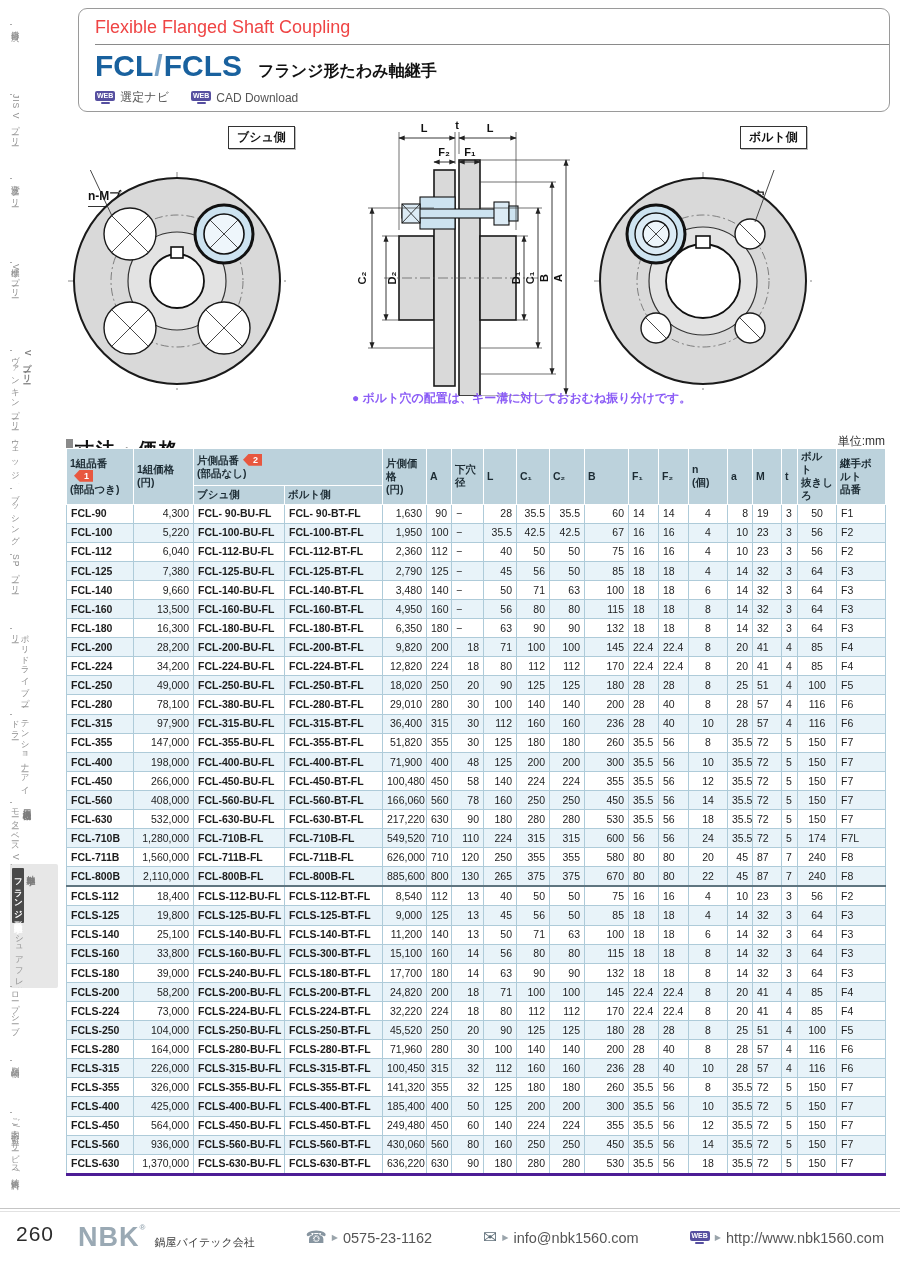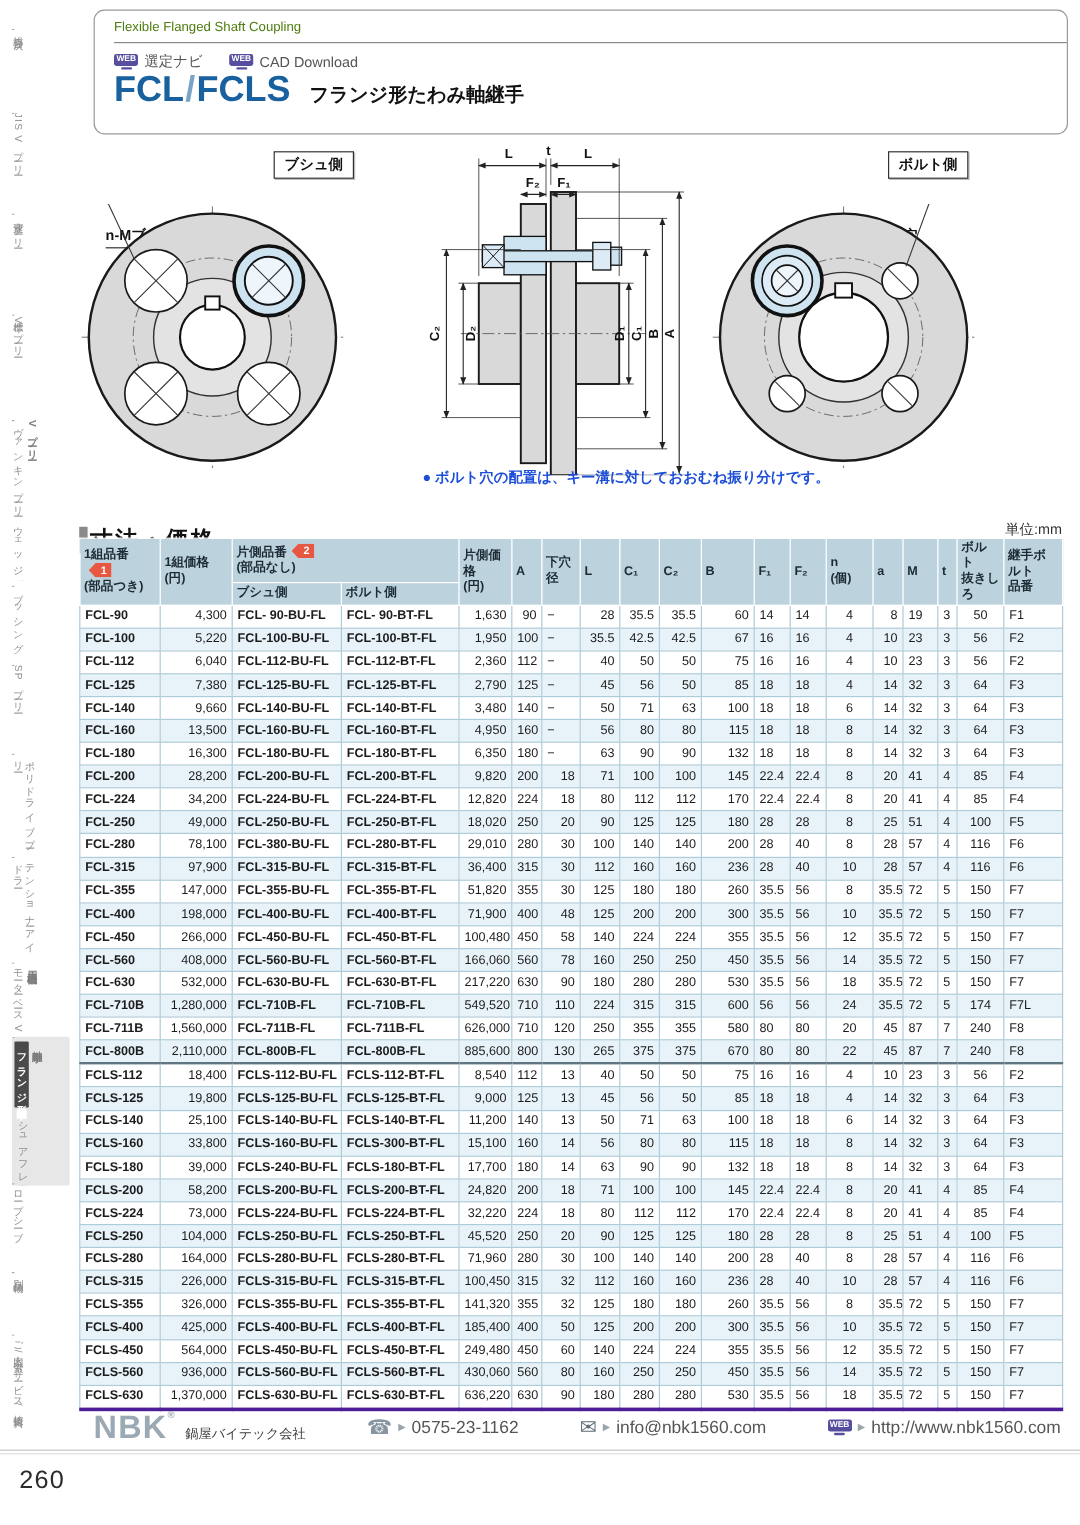--- a/index.html
+++ b/index.html
@@ -26,42 +26,42 @@
   .sb-group{font-weight:bold;color:#7d7d7d;margin-left:2px;}
   .sb-item.panel{background:#e7e7e7;padding:4px 2px;border-radius:2px;}
   .sb-v.active{background:#4a4a4a;color:#fff;font-weight:bold;padding:4px 1px;border-radius:1px;}
   #page-num{position:absolute;left:16px;top:1222px;font-size:21px;color:#2b2b2b;letter-spacing:1px;}
   
   #header-card{
     position:absolute;left:78px;top:8px;width:812px;height:104px;
     border:1.5px solid #9a9a9a;border-radius:9px;background:#fff;
     padding:0 0 0 16px;box-sizing:border-box;
   }
-  #eyebrow{font-size:11px;color:#4d7c0f;padding-top:8px;}
+  #eyebrow{font-size:18px;color:#ef4444;padding-top:8px;}
   #header-rule{border-bottom:1.2px solid #8a8a8a;margin:6px 0 6px -0px;width:100%;}
   #title-row{display:flex;align-items:baseline;gap:16px;}
   #model-name{font-size:30px;font-weight:bold;color:#19619e;letter-spacing:0px;line-height:1;}
   #model-name .slash{color:#7aa3c6;padding:0 1px;}
   #subtitle{font-size:16px;font-weight:bold;color:#111;}
   #web-links{display:flex;align-items:center;gap:22px;margin-top:7px;}
   .web-link{display:inline-flex;align-items:center;gap:5px;font-size:12px;color:#555;cursor:pointer;}
   .webicon{display:inline-flex;flex-direction:column;align-items:center;}
   .webicon .scr{background:#564fa0;color:#fff;font-size:7px;font-weight:bold;
     padding:1px 2px;border-radius:2px;line-height:1.1;letter-spacing:0;}
   .webicon .stand{width:9px;height:2.5px;background:#564fa0;margin-top:1px;border-radius:1px;}
   
   .view-label{
     position:absolute;border:1.2px solid #333;background:#fff;
     font-size:12px;font-weight:bold;color:#111;padding:2px 8px;
     box-shadow:1px 1px 0 #bbb;
   }
   .annot{position:absolute;font-size:12px;font-weight:bold;color:#111;margin-top:40px;}
   #diagram-note{
     position:absolute;left:352px;top:390px;width:480px;
-    font-size:12px;font-weight:bold;color:#1d4ed8;
+    font-size:12px;font-weight:bold;color:#8b5cf6;
   }
   svg text{font-family:"Liberation Sans","DejaVu Sans",sans-serif;}
   .dimtxt{font-size:11px;font-weight:bold;fill:#111;}
   
   #section-title{position:absolute;left:66px;top:437px;display:flex;align-items:center;gap:2px;}
   #section-title .bar{width:7px;height:22px;background:#8a8a8a;}
   #section-title .txt{font-size:19px;font-weight:bold;color:#111;letter-spacing:2px;}
   #unit-label{position:absolute;left:770px;top:433px;width:115px;text-align:right;font-size:12px;color:#333;}
   
   #price-table{
@@ -85,21 +85,21 @@
   td.l{text-align:left;} td.r{text-align:right;} td.c{text-align:center;}
   td.b{font-weight:bold;} td.dash{text-align:left;}
   .badge{
     display:inline-block;background:#e8573f;color:#fff;font-size:9px;font-weight:bold;
     width:19px;height:12px;line-height:12px;text-align:right;padding-right:4px;
     clip-path:polygon(0 50%,30% 0,100% 0,100% 100%,30% 100%);
     box-sizing:border-box;margin-left:4px;vertical-align:1px;
   }
   
   #footer-rule{position:absolute;left:0;top:1208px;width:900px;border-top:1px solid #c5c5c5;border-bottom:1px solid #e2e2e2;height:2px;}
-  #footer{position:absolute;left:78px;top:1176px;width:806px;display:flex;align-items:center;justify-content:space-between;}
+  #footer{position:absolute;left:78px;top:1224px;width:806px;display:flex;align-items:center;justify-content:space-between;}
   #brand{display:flex;align-items:baseline;gap:8px;}
   #brand .nbk{font-size:27px;font-weight:bold;color:#9aa9b4;letter-spacing:1px;line-height:1;}
   #brand .reg{font-size:8px;color:#9aa9b4;vertical-align:top;}
   #brand .company{font-size:11px;color:#3d3d3d;}
   .contact{display:flex;align-items:center;gap:5px;font-size:14.5px;color:#555;}
   .tri{font-size:8px;color:#9aa4ab;}
   .phone-glyph{font-size:17px;color:#8795a0;}
   .mail-glyph{font-size:17px;color:#5f6f79;}
 </style>
 </head>
@@ -162,39 +162,39 @@
         <span class="sb-v">ご案内/索引</span>
         <span class="sb-v">サービス/技術資料</span>
       </div>
     </div>
   </nav>
 <div id="page-num">260</div>
 
 <header id="header-card">
   <div id="eyebrow">Flexible Flanged Shaft Coupling</div>
   <div id="header-rule"></div>
+  <div id="title-row">
+    <div id="model-name"><span>FCL</span><span class="slash">/</span><span>FCLS</span></div>
+    <div id="subtitle">フランジ形たわみ軸継手</div>
+  </div>
   <div id="web-links">
     <span class="web-link">
       <span class="webicon">
           <span class="scr">WEB</span>
           <span class="stand"></span>
         </span>
       <span>選定ナビ</span>
     </span>
     <span class="web-link">
       <span class="webicon">
           <span class="scr">WEB</span>
           <span class="stand"></span>
         </span>
       <span>CAD Download</span>
     </span>
-  </div>
-  <div id="title-row">
-    <div id="model-name"><span>FCL</span><span class="slash">/</span><span>FCLS</span></div>
-    <div id="subtitle">フランジ形たわみ軸継手</div>
   </div>
 </header>
 
 <div class="view-label" style="left:228px;top:126px;">ブシュ側</div>
 <div class="view-label" style="left:740px;top:126px;">ボルト側</div>
 <div class="annot" style="left:88px;top:148px;border-bottom:1px solid #333;padding-bottom:1px;">n-Mブシュ穴</div>
 <div class="annot" style="left:698px;top:148px;border-bottom:1px solid #333;padding-bottom:1px;">n-aボルト穴</div>
 
 <svg style="position:absolute;left:66px;top:170px;" width="222" height="222" viewBox="0 0 222 222">
   <line x1="2" y1="111" x2="220" y2="111" stroke="#555" stroke-width="0.7" stroke-dasharray="10 3 2 3"></line>

